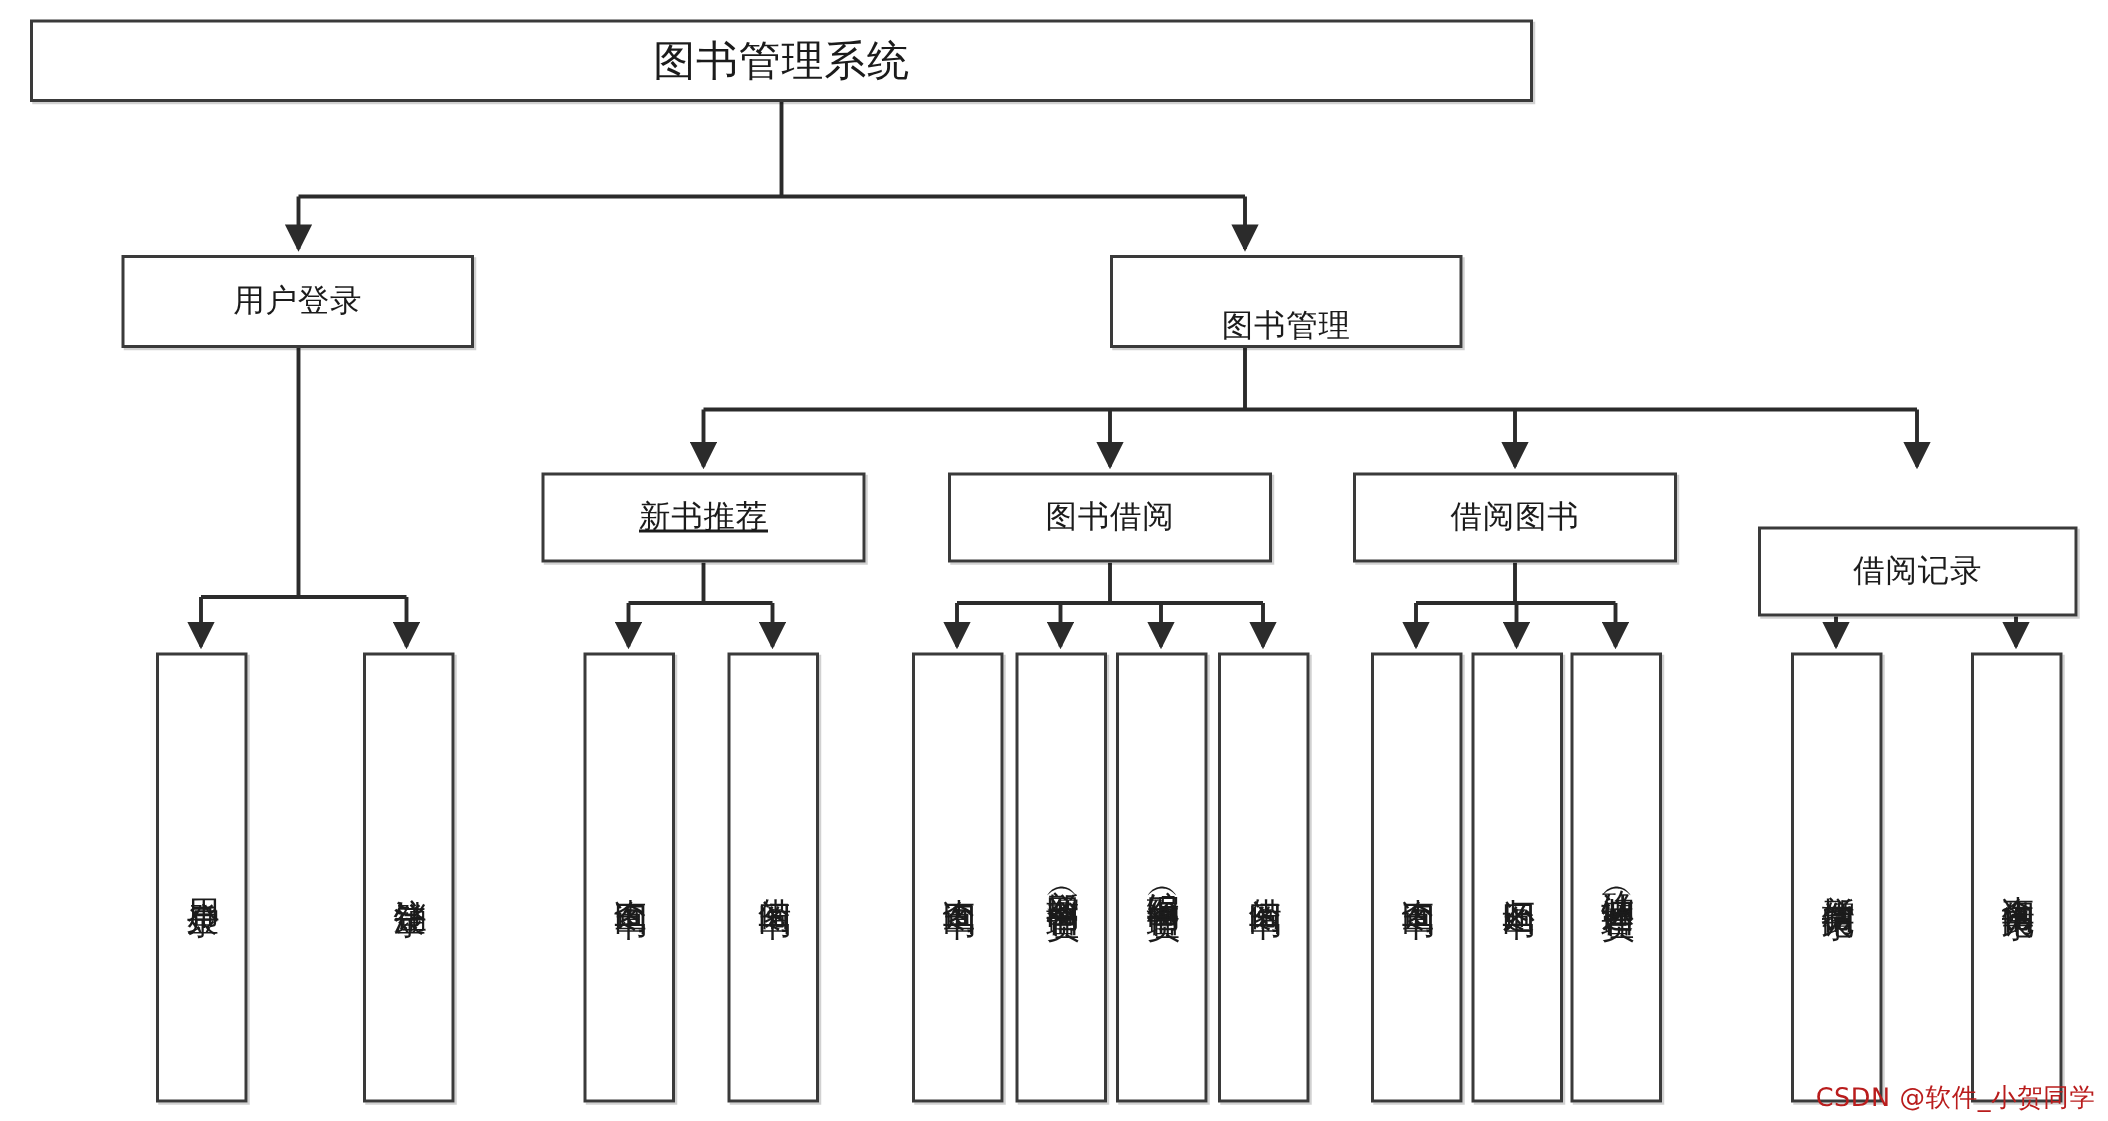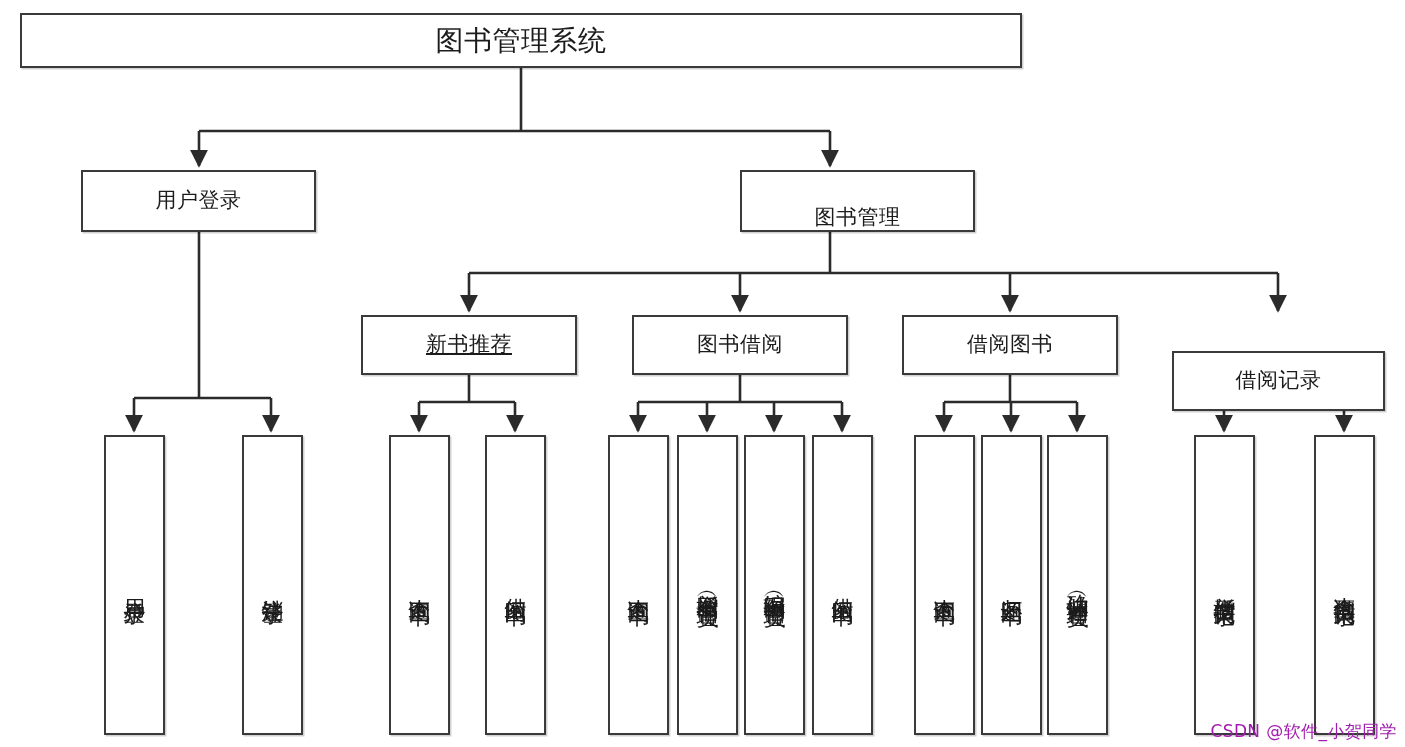--- a/index.html
+++ b/index.html
@@ -63,21 +63,21 @@
     line-height: 1.18;
     letter-spacing: 2px;
     max-height: 100%;
     text-align: center;
   }
   #watermark {
     position: absolute;
     right: 8px;
     bottom: 4px;
     font-size: 17px;
-    color: #a21caf;
+    color: #b91c1c;
     white-space: nowrap;
     letter-spacing: 0.4px;
     font-family: "DejaVu Sans", "Liberation Sans", sans-serif;
   }
 </style>
 </head>
 <body>
 
 <div id="canvas">
 

